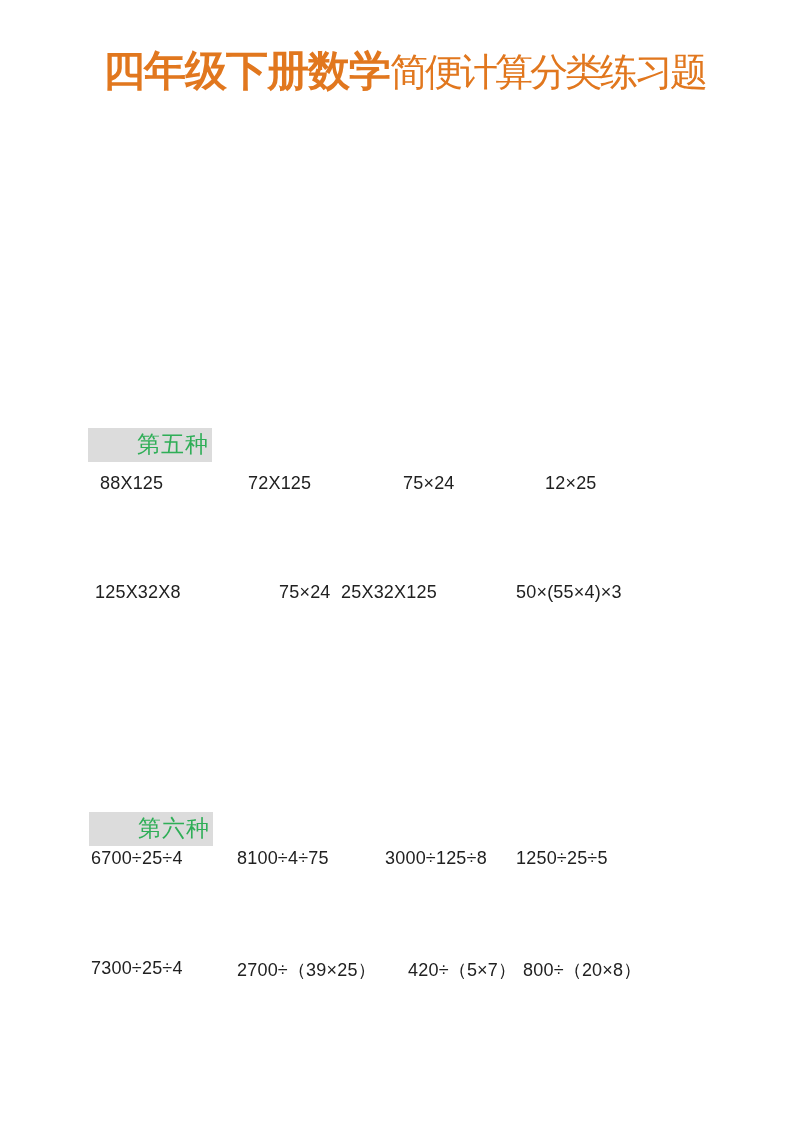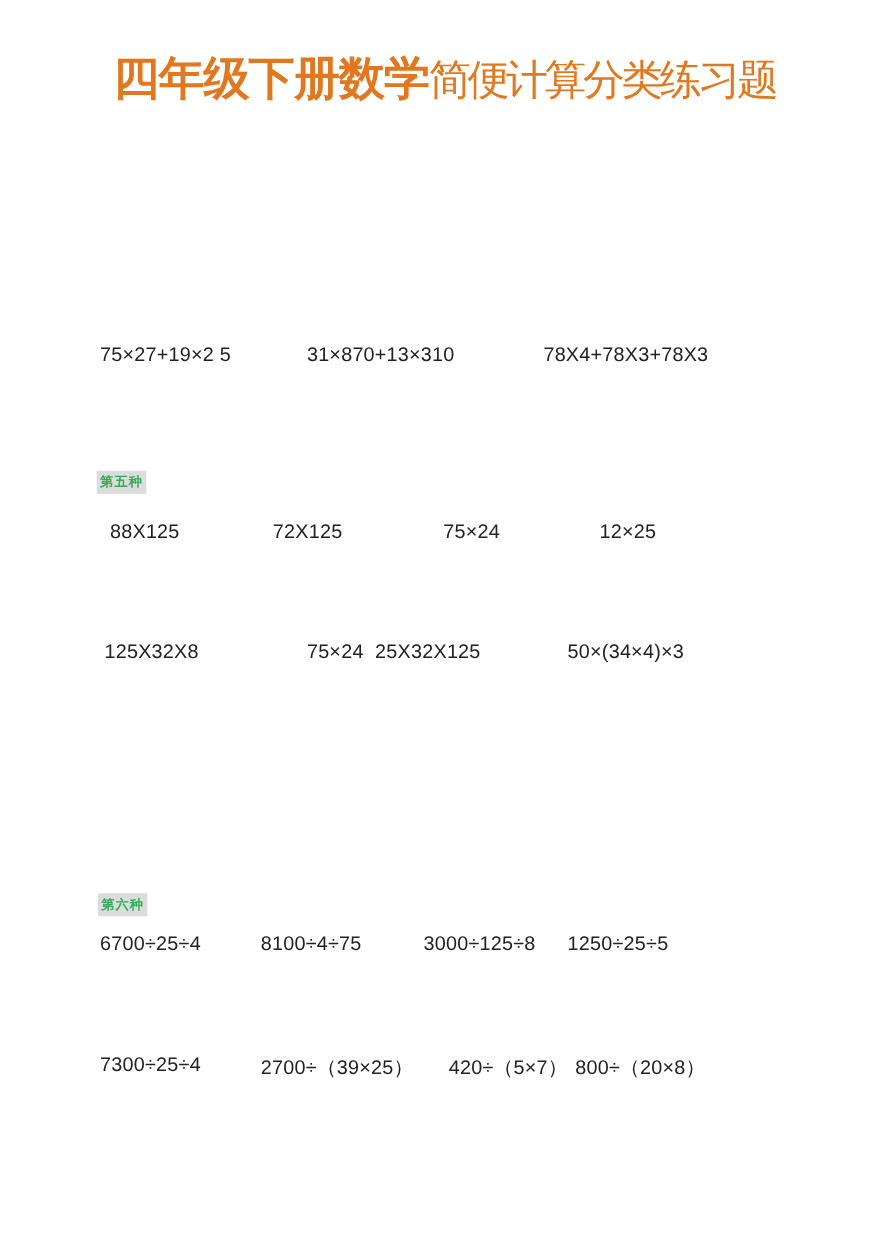--- a/index.html
+++ b/index.html
@@ -51,56 +51,52 @@
     letter-spacing: 0.2px;
   }
   .section-header {
     position: absolute;
     display: inline-block;
     background: var(--section-highlight, #DCDCDC);
     padding: 1px 3px 2px 3px;
   }
   .section-header .header-text {
     font-family: "DejaVu Serif", serif;
-    font-size: 12px;
-    font-weight: 700;
+    font-size: 23px;
+    font-weight: 400;
     color: var(--section-green, #2FAE57);
     letter-spacing: 1px;
+    margin-left: 46px;
   }
 </style>
 </head>
 <body>
 
 <div class="page">
 
   <h1 class="title"><span class="title-bold">四年级下册数学</span><span class="title-light">简便计算分类练习题</span></h1>
 
 
-  <div class="row" style="top:312px">
-    <span class="eq" style="left:91px">75×27+19×2 5</span>
-    <span class="eq" style="left:279px">31×870+13×310</span>
-    <span class="eq" style="left:494px">78X4+78X3+78X3</span>
-  </div>
 
   <div class="section-header" style="left:88px; top:428px">
     <span class="header-text">第五种</span>
   </div>
 
   <div class="row" style="top:473px">
     <span class="eq" style="left:100px">88X125</span>
     <span class="eq" style="left:248px">72X125</span>
     <span class="eq" style="left:403px">75×24</span>
     <span class="eq" style="left:545px">12×25</span>
   </div>
 
   <div class="row" style="top:582px">
     <span class="eq" style="left:95px">125X32X8</span>
     <span class="eq" style="left:279px">75×24</span>
     <span class="eq" style="left:341px">25X32X125</span>
-    <span class="eq" style="left:516px">50×(34×4)×3</span>
+    <span class="eq" style="left:516px">50×(55×4)×3</span>
   </div>
 
 
   <div class="section-header" style="left:89px; top:812px">
     <span class="header-text">第六种</span>
   </div>
 
   <div class="row" style="top:848px">
     <span class="eq" style="left:91px">6700÷25÷4</span>
     <span class="eq" style="left:237px">8100÷4÷75</span>

